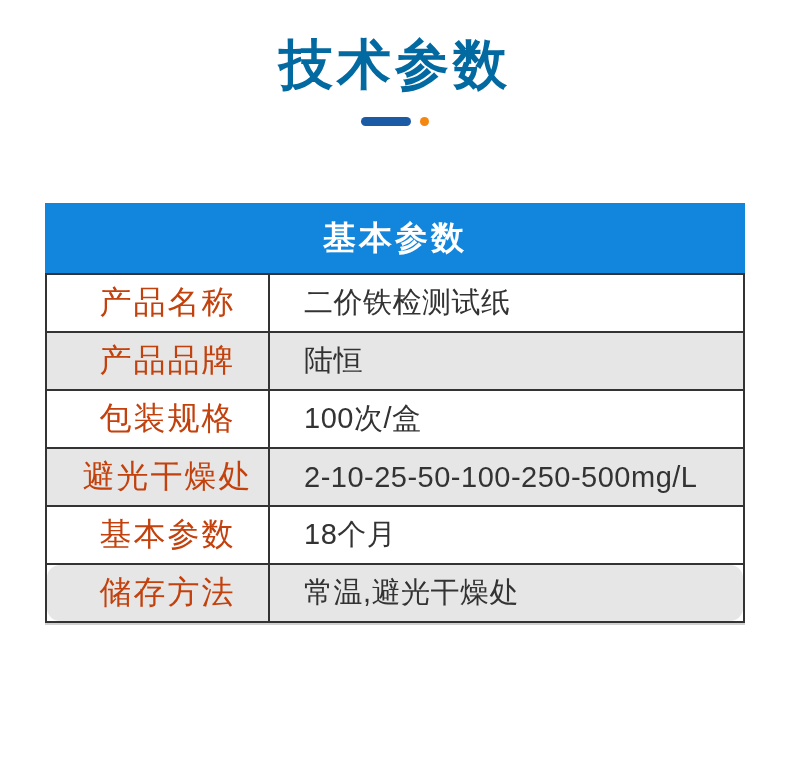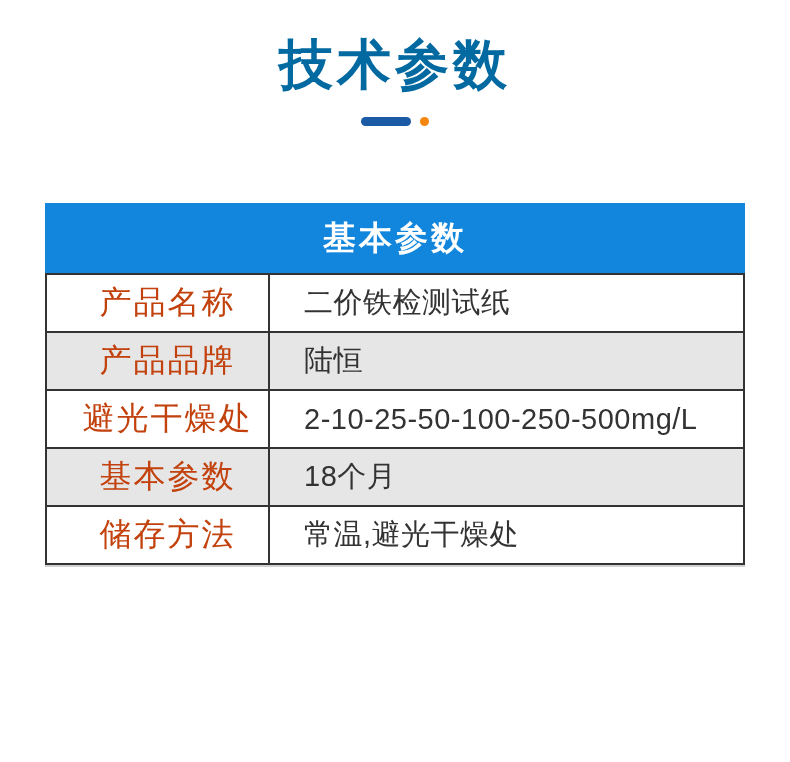--- a/index.html
+++ b/index.html
@@ -127,20 +127,24 @@
     <div class="spec-row">
       <div class="spec-label">产品名称</div>
       <div class="spec-value">二价铁检测试纸</div>
     </div>
 
     <div class="spec-row">
       <div class="spec-label">产品品牌</div>
       <div class="spec-value">陆恒</div>
     </div>
 
+    <div class="spec-row">
+      <div class="spec-label">包装规格</div>
+      <div class="spec-value">100次/盒</div>
+    </div>
 
     <div class="spec-row">
       <div class="spec-label">避光干燥处</div>
       <div class="spec-value">2-10-25-50-100-250-500mg/L</div>
     </div>
 
     <div class="spec-row">
       <div class="spec-label">基本参数</div>
       <div class="spec-value">18个月</div>
     </div>

